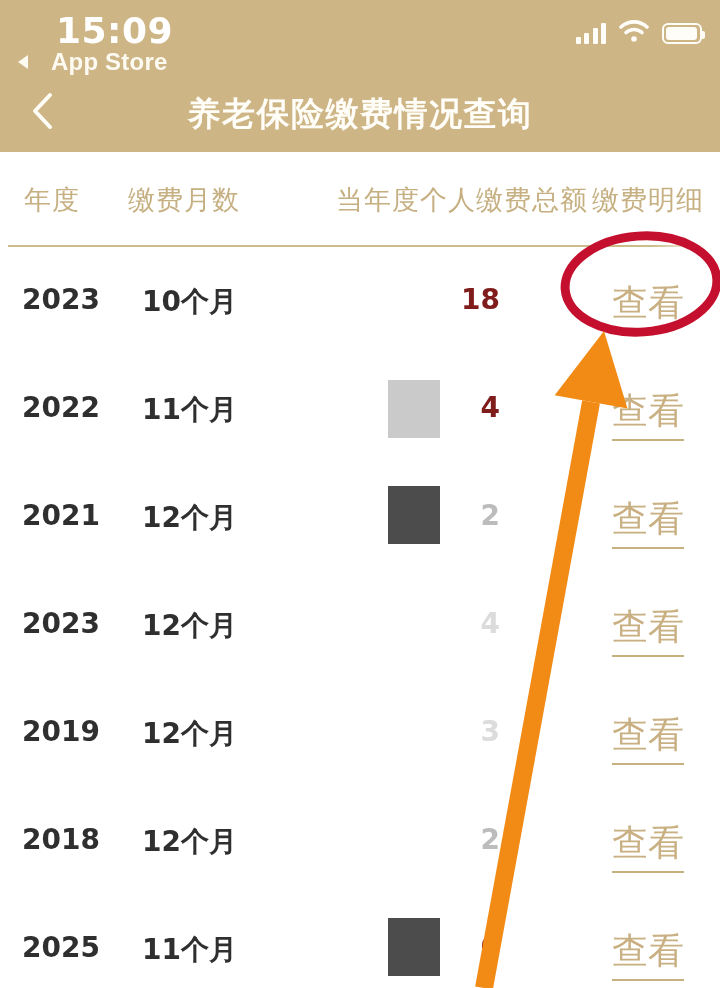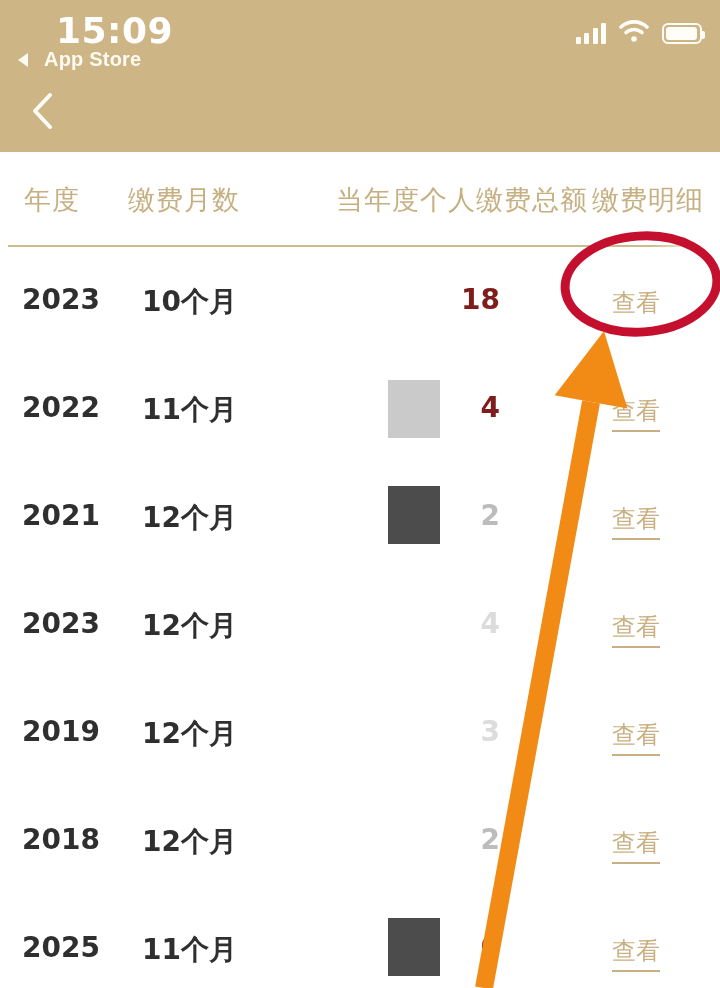--- a/index.html
+++ b/index.html
@@ -40,26 +40,26 @@
     font-size: 36px;
     font-weight: bold;
     color: #ffffff;
     letter-spacing: 0.5px;
     font-family: "DejaVu Sans", sans-serif;
   }
   .status-back {
     position: absolute;
     left: 18px;
     top: 48px;
-    font-size: 20px;
+    font-size: 24px;
     font-weight: bold;
     color: #fdfaf2;
     display: flex;
     align-items: center;
-    gap: 16px;
+    gap: 23px;
     letter-spacing: 0.2px;
   }
   .status-back .tri {
     width: 0; height: 0;
     border-top: 7px solid transparent;
     border-bottom: 7px solid transparent;
     border-right: 10px solid #fdfaf2;
     display: inline-block;
   }
   .status-right {
@@ -206,27 +206,26 @@
 
   .redact {
     position: absolute;
     z-index: 2;
   }
 
   .detail-link {
     position: absolute;
     left: 612px;
     top: 32px;
-    font-size: 24px;
+    font-size: 36px;
     color: #c9b083;
     font-family: "DejaVu Sans", "Liberation Sans", sans-serif;
     border-bottom: 2px solid #c9b083;
     padding-bottom: 3px;
     cursor: pointer;
-    margin-top: 8px;
   }
   .detail-link.no-underline { border-bottom: none; padding-bottom: 5px; }
 
   
   .anno {
     position: absolute;
     left: 0; top: 0;
     width: 720px;
     height: 988px;
     pointer-events: none;
@@ -267,20 +266,21 @@
         </span>
       </div>
     </div>
 
     <div class="navbar">
       <div class="nav-back">
         <svg width="34" height="46" viewBox="0 0 34 46">
           <path d="M24 7 L9 23 L24 39" stroke="#fffdf7" stroke-width="4" fill="none" stroke-linecap="round" stroke-linejoin="round"></path>
         </svg>
       </div>
+      <div class="nav-title">养老保险缴费情况查询</div>
     </div>
   </div>
 
   <div class="table-head">
     <div class="th c0">年度</div>
     <div class="th c1">缴费月数</div>
     <div class="th c2">当年度个人缴费总额</div>
     <div class="th c3">缴费明细</div>
   </div>
   <div class="head-divider"></div>

